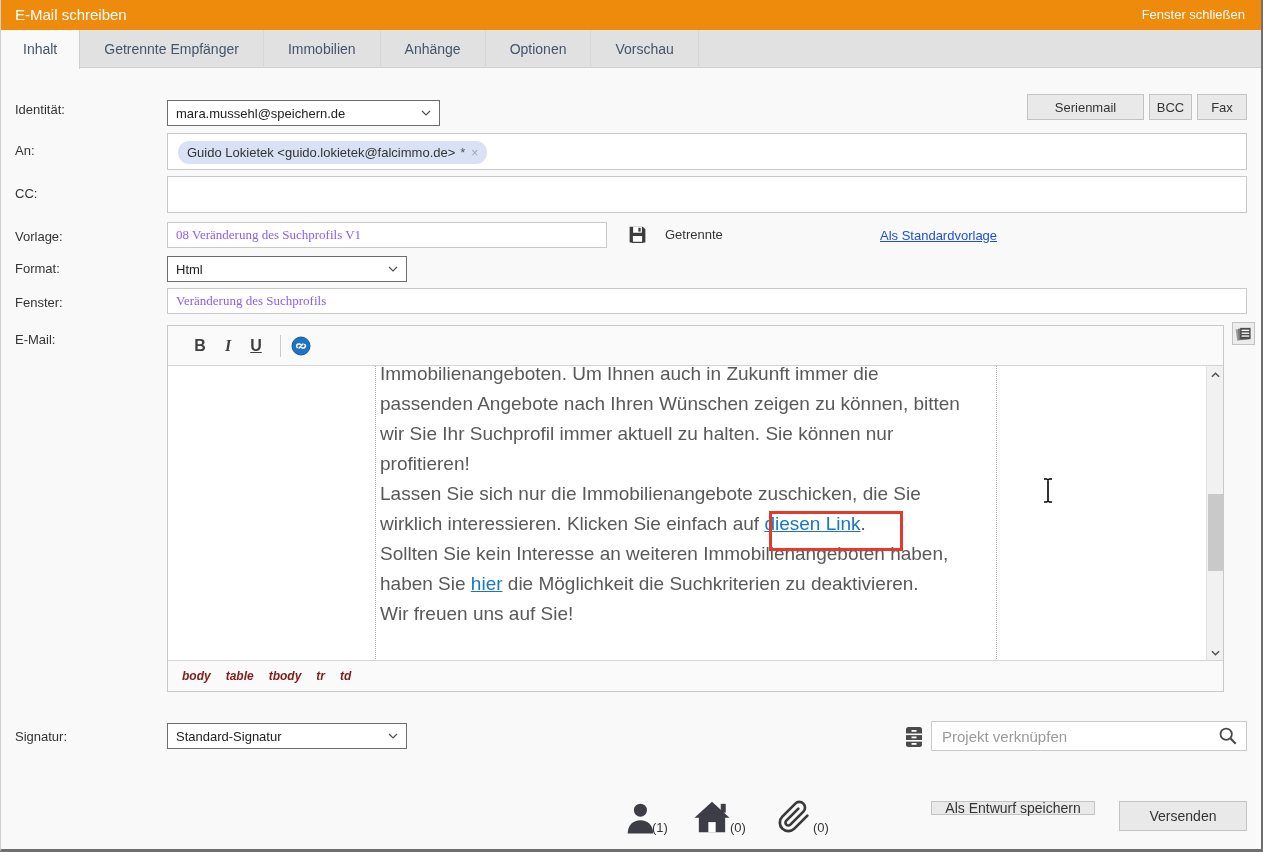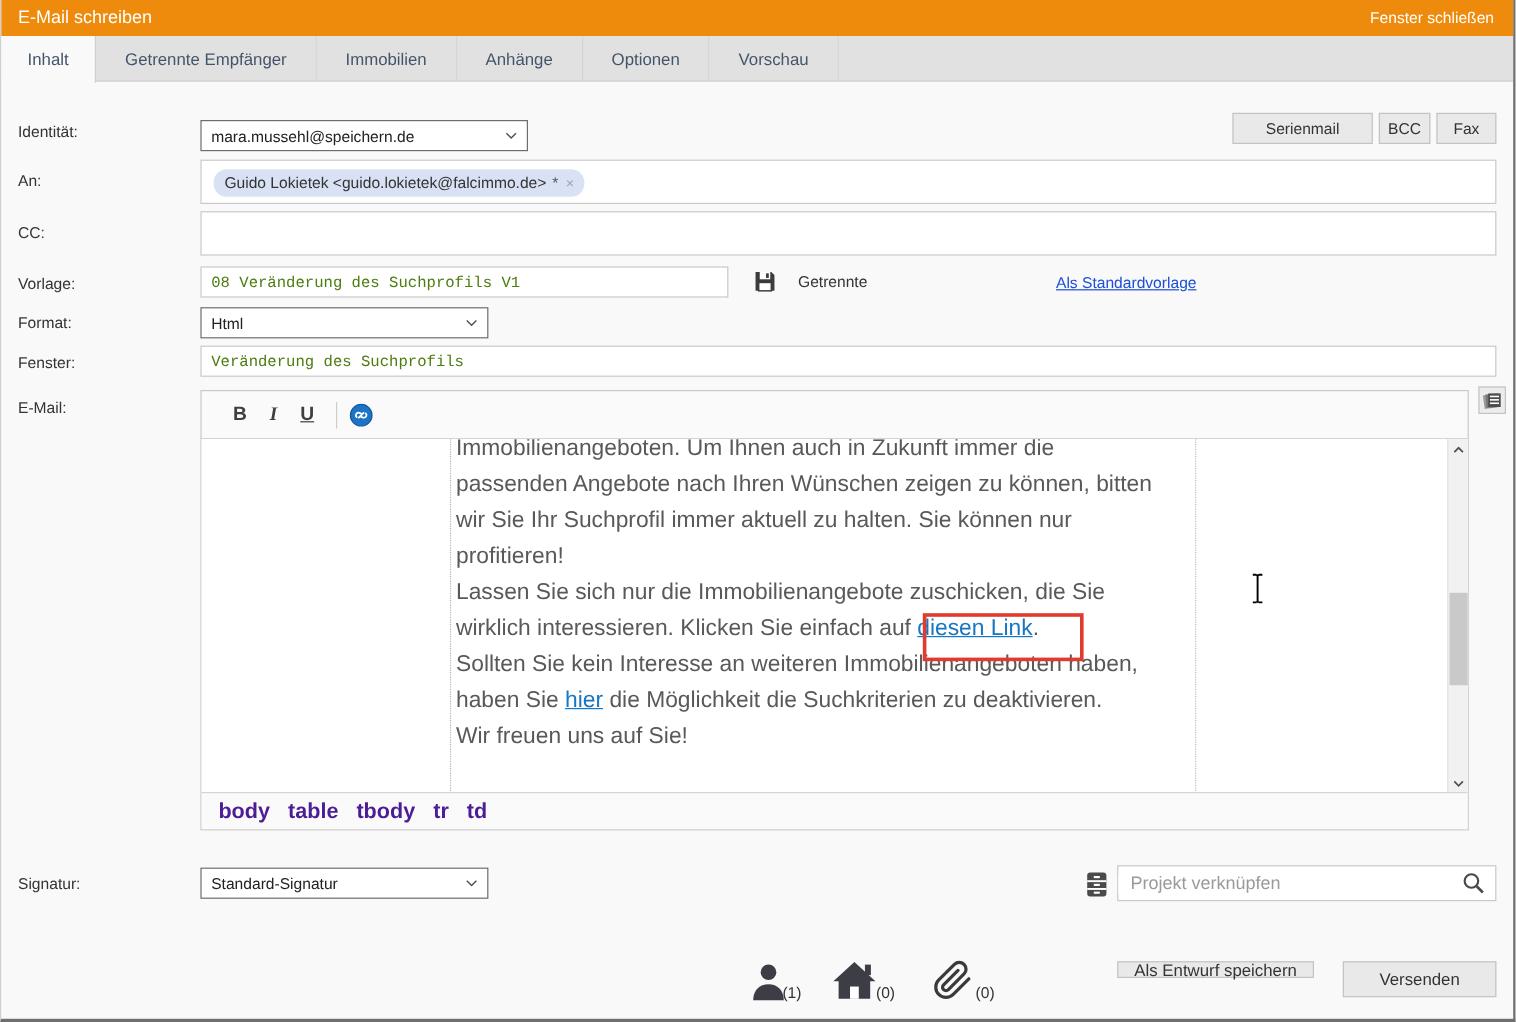--- a/index.html
+++ b/index.html
@@ -17,21 +17,21 @@
   .titlebar { position:absolute; left:0; top:0; width:100%; height:30px; background:#ee8b0c; color:#fff; }
   .titlebar .title { position:absolute; left:14px; top:0; line-height:30px; font-size:15px; }
   .titlebar .close { position:absolute; right:16px; top:0; line-height:30px; font-size:13px; cursor:pointer; }
   
   .tabbar { position:absolute; left:0; top:30px; width:100%; height:38px; background:#e1e1e1; border-bottom:1px solid #cfcfcf; display:flex; }
   .tab { height:38px; line-height:38px; padding:0 24px; font-size:14px; color:#44546a; border-right:1px solid #d6d6d6; cursor:pointer; }
   .tab.active { background:#f9f9f9; border-right:1px solid #cfcfcf; height:39px; position:relative; z-index:2; padding:0 22px; }
   
   .lbl { position:absolute; left:14px; font-size:13px; color:#333; }
   .field { position:absolute; background:#fff; border:1px solid #c8c8c8; }
-  input.field { font-family:Liberation Mono, monospace; font-size:13px; color:#4d7c0f; padding:0 8px; outline:none; }
+  input.field { font-family:Liberation Serif, serif; font-size:13px; color:#8b5cf6; padding:0 8px; outline:none; }
   .selectbox { position:absolute; background:#fff; border:1px solid #6d6d6d; font-size:13px; color:#222; display:flex; align-items:center; padding:0 8px; justify-content:space-between; cursor:pointer; }
   .btn { position:absolute; background:#e9e9e9; border:1px solid #c3c3c3; font-size:13px; color:#333; text-align:center; cursor:pointer; display:flex; align-items:center; justify-content:center; font-family:"Liberation Sans",sans-serif; }
   .chip { position:absolute; left:10px; top:7px; background:#d9e2f5; border-radius:11px; height:23px; line-height:23px; padding:0 9px; font-size:13px; color:#333; }
   .chip .suffix { color:#555; margin-left:5px; }
   .chip .rm { color:#9aa7b8; margin-left:6px; font-size:12px; cursor:pointer; }
   .link { color:#1d4ed8; text-decoration:underline; font-size:13px; cursor:pointer; }
   
   .editor { position:absolute; left:166px; top:325px; width:1057px; height:367px; border:1px solid #c8c8c8; background:#fafafa; }
   .ed-toolbar { position:absolute; left:0; top:0; width:100%; height:40px; border-bottom:1px solid #d4d4d4; display:flex; align-items:center; padding-left:18px; }
   .tb-btn { width:28px; height:26px; display:flex; align-items:center; justify-content:center; font-size:16px; color:#3f3f3f; cursor:pointer; }
@@ -42,21 +42,21 @@
   .cell-right { position:absolute; left:829px; top:0; width:210px; height:100%; background:#fff; }
   .bl { font-size:19px; line-height:30px; color:#595959; white-space:nowrap; }
   .body-text { margin-top:-7px; }
   .bl a { color:#1777c2; text-decoration:underline; cursor:pointer; }
   .redbox { position:absolute; left:393px; top:145px; width:134px; height:40px; border:3px solid #e23a2c; }
   
   .sbar { position:absolute; right:0; top:40px; width:17px; height:295px; background:#f1f1f1; border-left:1px solid #e3e3e3; }
   .sb-arrow { position:absolute; left:0; width:17px; height:17px; display:flex; align-items:center; justify-content:center; cursor:pointer; }
   .sb-thumb { position:absolute; left:1px; top:128px; width:15px; height:77px; background:#c9c9c9; cursor:pointer; }
   .ed-breadcrumb { position:absolute; left:0; bottom:0; width:100%; height:31px; border-top:1px solid #d4d4d4; background:#fafafa; display:flex; align-items:center; padding-left:14px; }
-  .ed-breadcrumb span { font-size:18px; font-weight:bold; color:#4c1d95; margin-right:15px; cursor:pointer; }
+  .ed-breadcrumb span { font-size:12px; font-weight:bold; color:#7f1d1d; margin-right:15px; cursor:pointer;font-style:italic; }
   
   .count { position:absolute; font-size:13px; color:#333; }
   .searchbox { position:absolute; left:930px; top:721px; width:316px; height:30px; background:#fff; border:1px solid #c8c8c8; display:flex; align-items:center; }
   .searchbox input { flex:1; border:none; outline:none; font-family:"Liberation Sans",sans-serif; font-size:15px; color:#222; padding:0 4px 0 10px; }
   .searchbox input::placeholder { color:#9a9a9a; }
   .icon-btn { position:absolute; background:#ececec; border:1px solid #c3c3c3; display:flex; align-items:center; justify-content:center; cursor:pointer; }
 </style>
 </head>
 <body>
 

